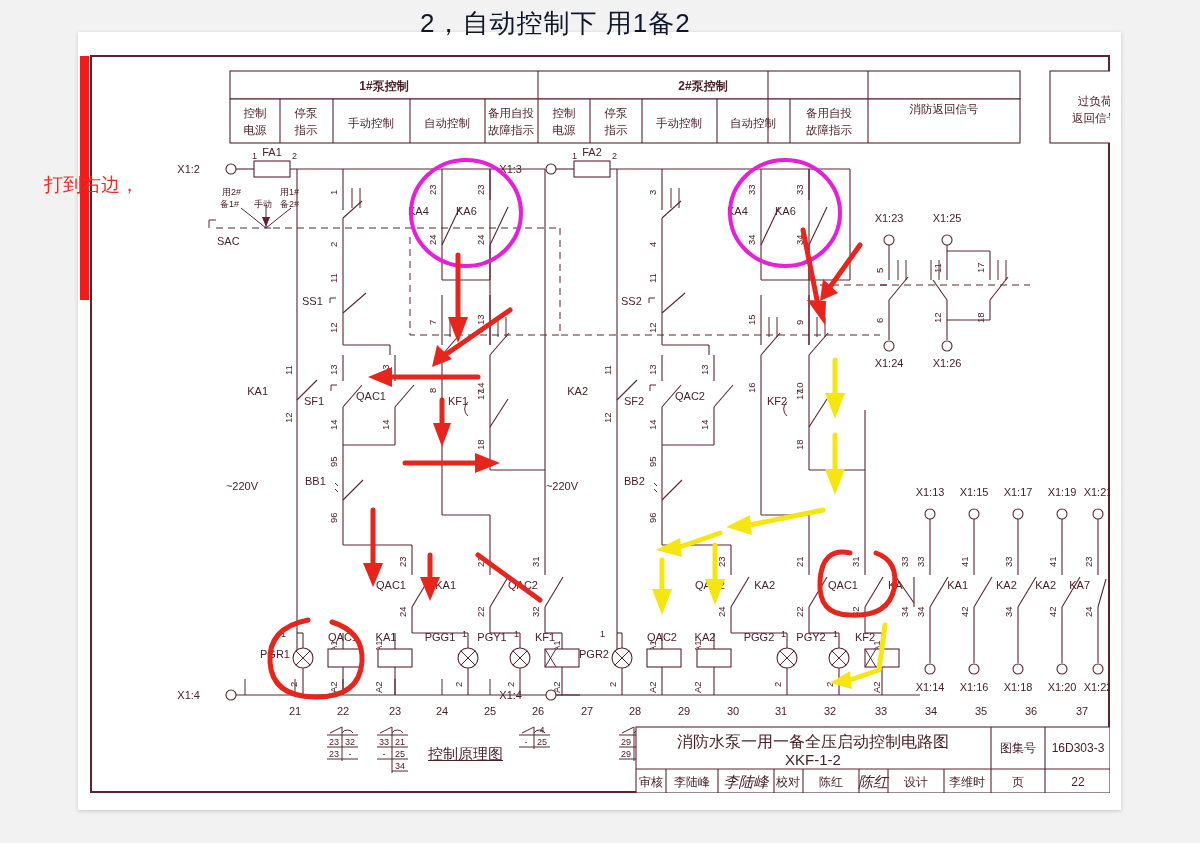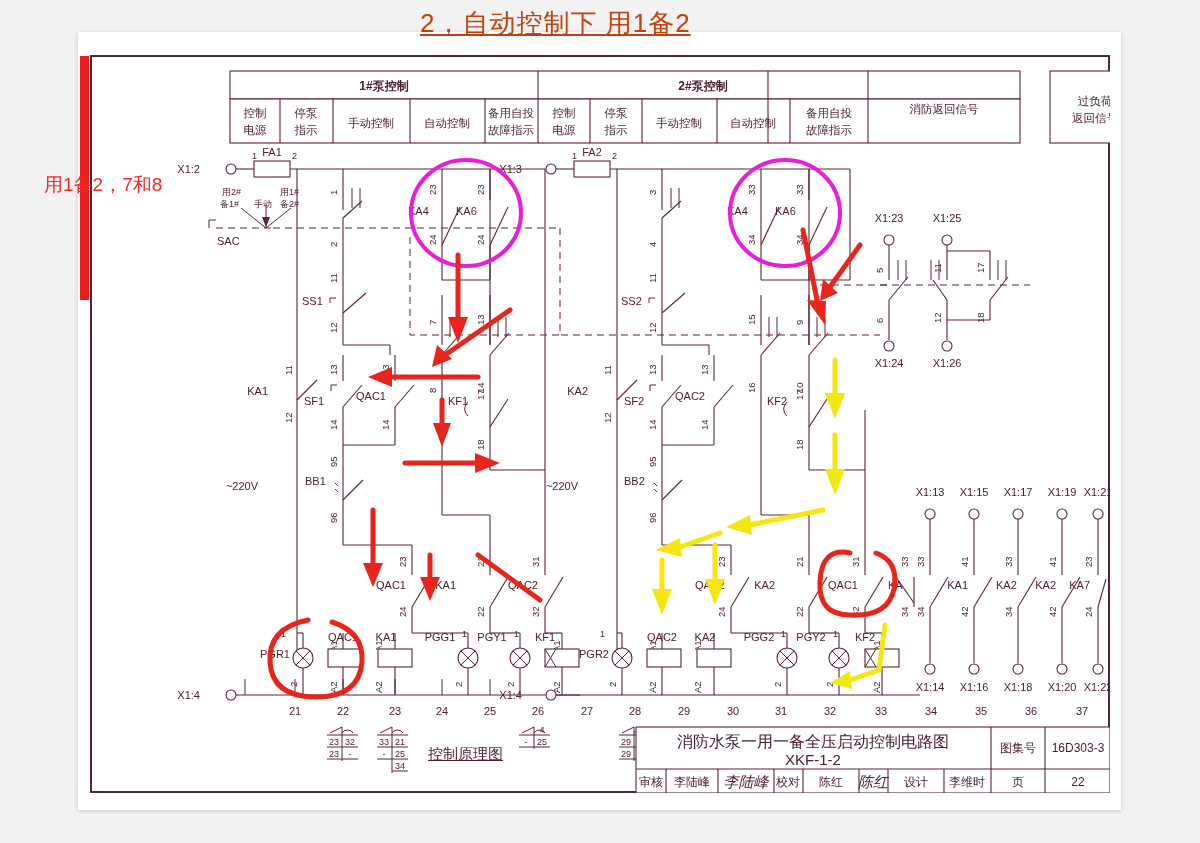--- a/index.html
+++ b/index.html
@@ -20,21 +20,21 @@
     border:2px solid #5a2430;box-sizing:border-box;background:#fff;
   }
   .red-left-bar{
     position:absolute;left:80px;top:56px;width:9px;height:740px;background:#ee1c1c;
   }
   .white-notch{
     position:absolute;left:78px;top:300px;width:12px;height:505px;background:#fff;
   }
   .ann-title{
     position:absolute;left:420px;top:6px;width:420px;
-    color:#c2410c;font-size:26px;letter-spacing:1px;white-space:nowrap;text-decoration:underline;
+    color:#0f172a;font-size:26px;letter-spacing:1px;white-space:nowrap;
   }
   .ann-left{
     position:absolute;left:44px;top:172px;width:210px;
     color:#ef2b24;font-size:19px;line-height:25px;
   }
   svg.sch{position:absolute;left:90px;top:55px;}
   text{font-family:"Liberation Sans","DejaVu Sans",sans-serif;fill:#4a2028;}
   .lbl{font-size:11px;}
   .lbl-s{font-size:9px;}
   .hdr{font-size:11.5px;}
@@ -62,21 +62,21 @@
 <div id="stage">
 
   <div class="page-sheet"></div>
   <div class="red-left-bar"></div>
   <div class="white-notch"></div>
   <div class="drawing-border"></div>
 
   <div class="ann-title">2，自动控制下 用1备2</div>
 
   <div class="ann-left">
-    <div>用1备2，7和8</div>
+    <div>打到右边，</div>
   </div>
 
   <svg class="sch" width="1020" height="738" viewBox="0 0 1020 738">
 
     <g>
       <rect x="140" y="16" width="790" height="28" class="box"></rect>
       <rect x="140" y="44" width="790" height="44" class="box"></rect>
       <rect x="960" y="16" width="90" height="72" class="box" style="width:85px"></rect>
 
       <line x1="448" y1="16" x2="448" y2="44" class="wire"></line>

